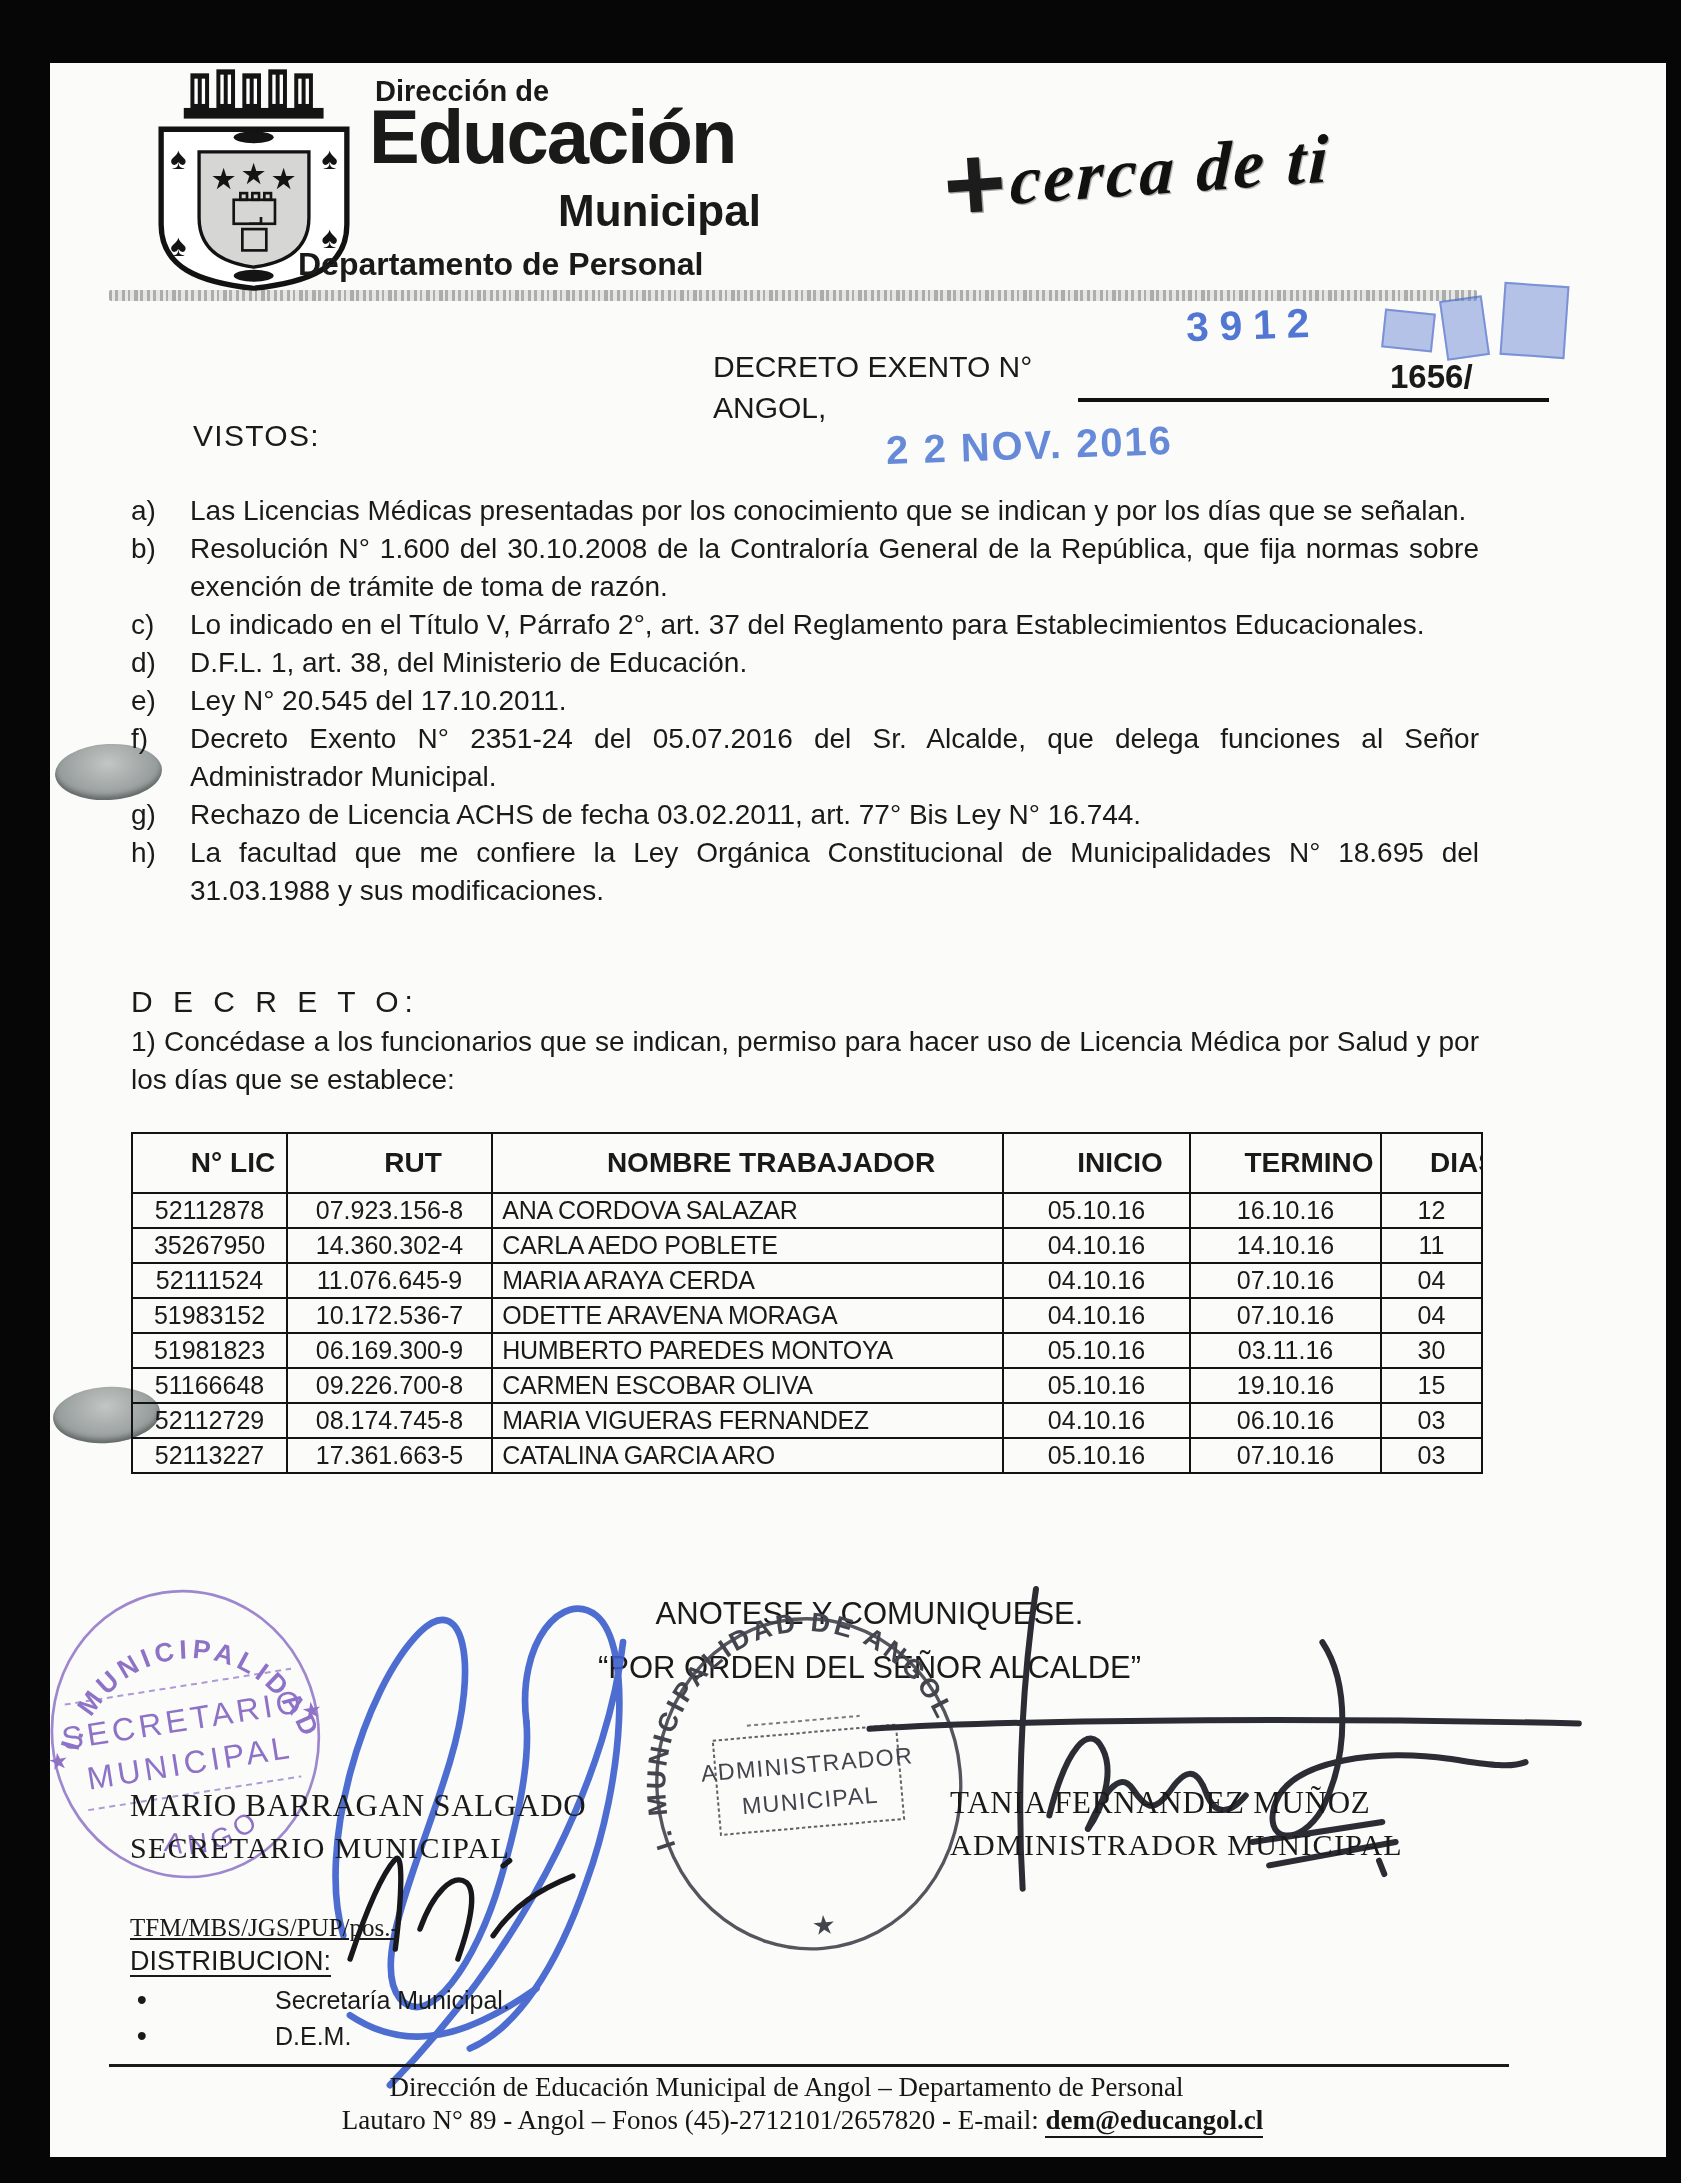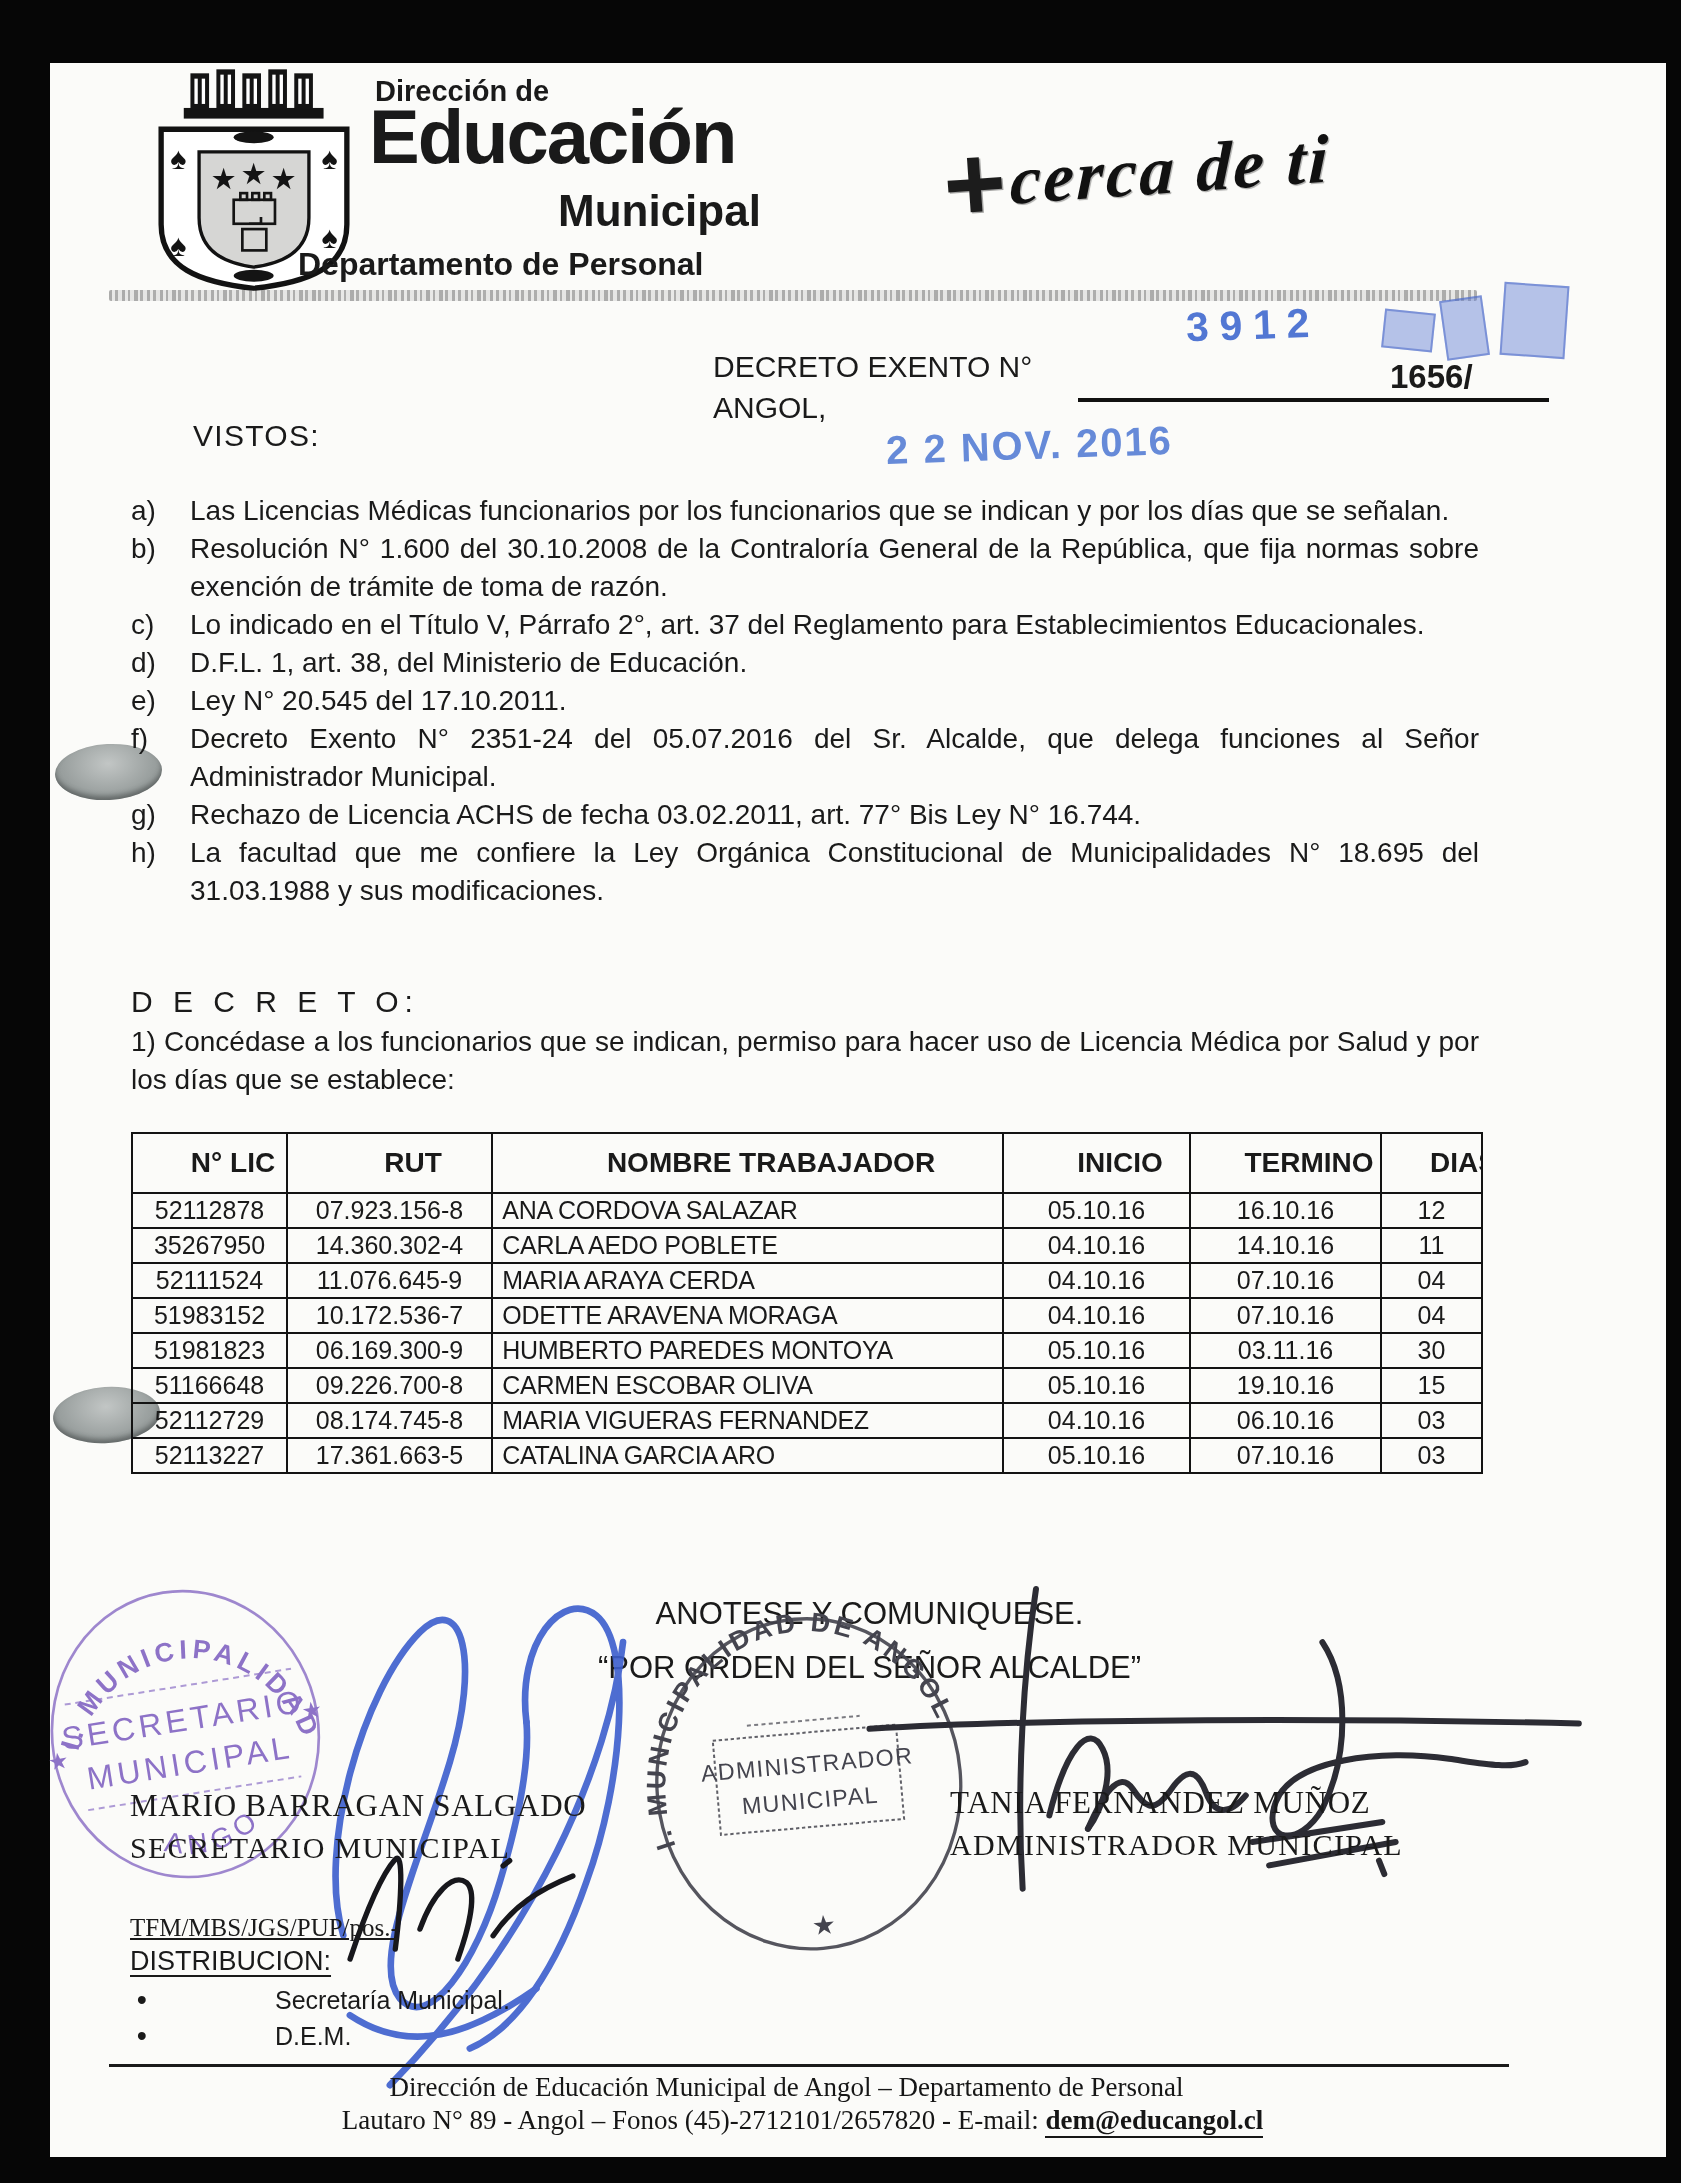--- a/index.html
+++ b/index.html
@@ -147,21 +147,21 @@
   <div class="abs h-label" style="left:663px;top:287px;">DECRETO EXENTO N°</div>
   <div class="abs h-underline" style="left:1028px;top:335px;width:471px;"></div>
   <div class="abs h-number" style="left:1340px;top:295px;">1656/</div>
   <div class="abs h-label" style="left:663px;top:328px;">ANGOL,</div>
   <div class="abs h-label" style="left:143px;top:356px;letter-spacing:1.3px;">VISTOS:</div>
   <div class="abs datestamp" style="left:836px;top:360px;">2 2 NOV. 2016</div>
 
   <div id="vistos-list" class="abs" style="left:81px;top:429px;">
         <div class="vistos-item">
           <div class="v-letter">a)</div>
-          <div class="v-text">Las Licencias Médicas funcionarios por los funcionarios que se indican y por los días que se señalan.</div>
+          <div class="v-text">Las Licencias Médicas presentadas por los conocimiento que se indican y por los días que se señalan.</div>
         </div>
         <div class="vistos-item">
           <div class="v-letter">b)</div>
           <div class="v-text">Resolución N° 1.600 del 30.10.2008 de la Contraloría General de la República, que fija normas sobre exención de trámite de toma de razón.</div>
         </div>
         <div class="vistos-item">
           <div class="v-letter">c)</div>
           <div class="v-text">Lo indicado en el Título V, Párrafo 2°, art. 37 del Reglamento para Establecimientos Educacionales.</div>
         </div>
         <div class="vistos-item">

